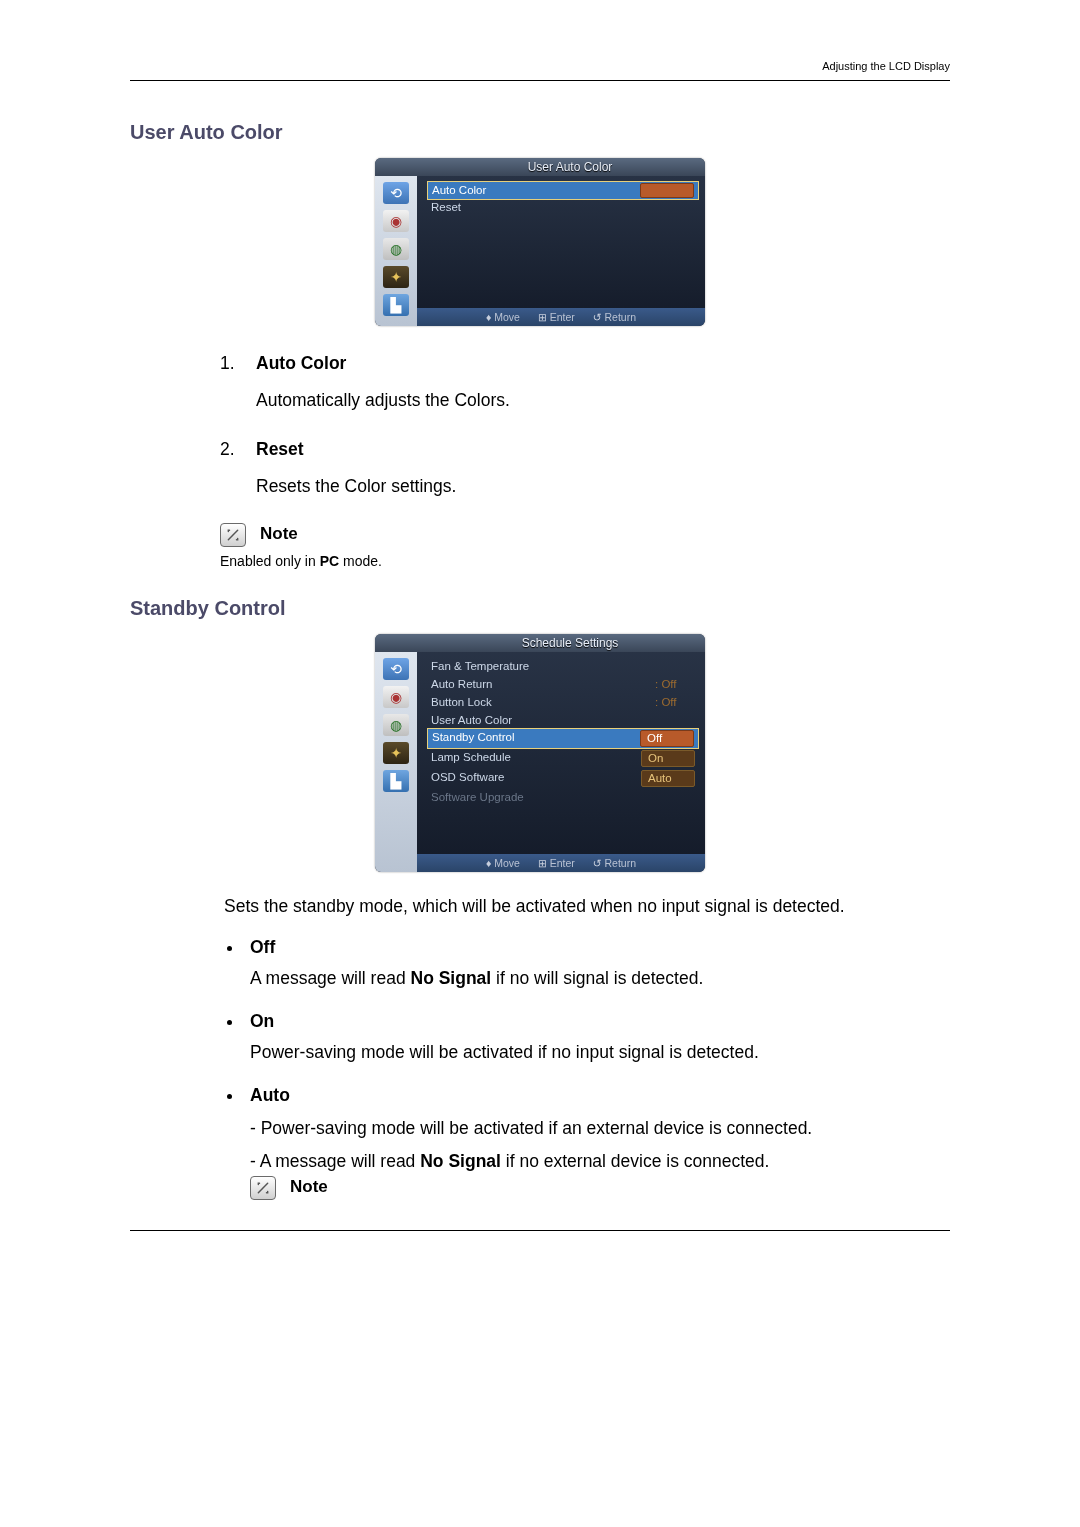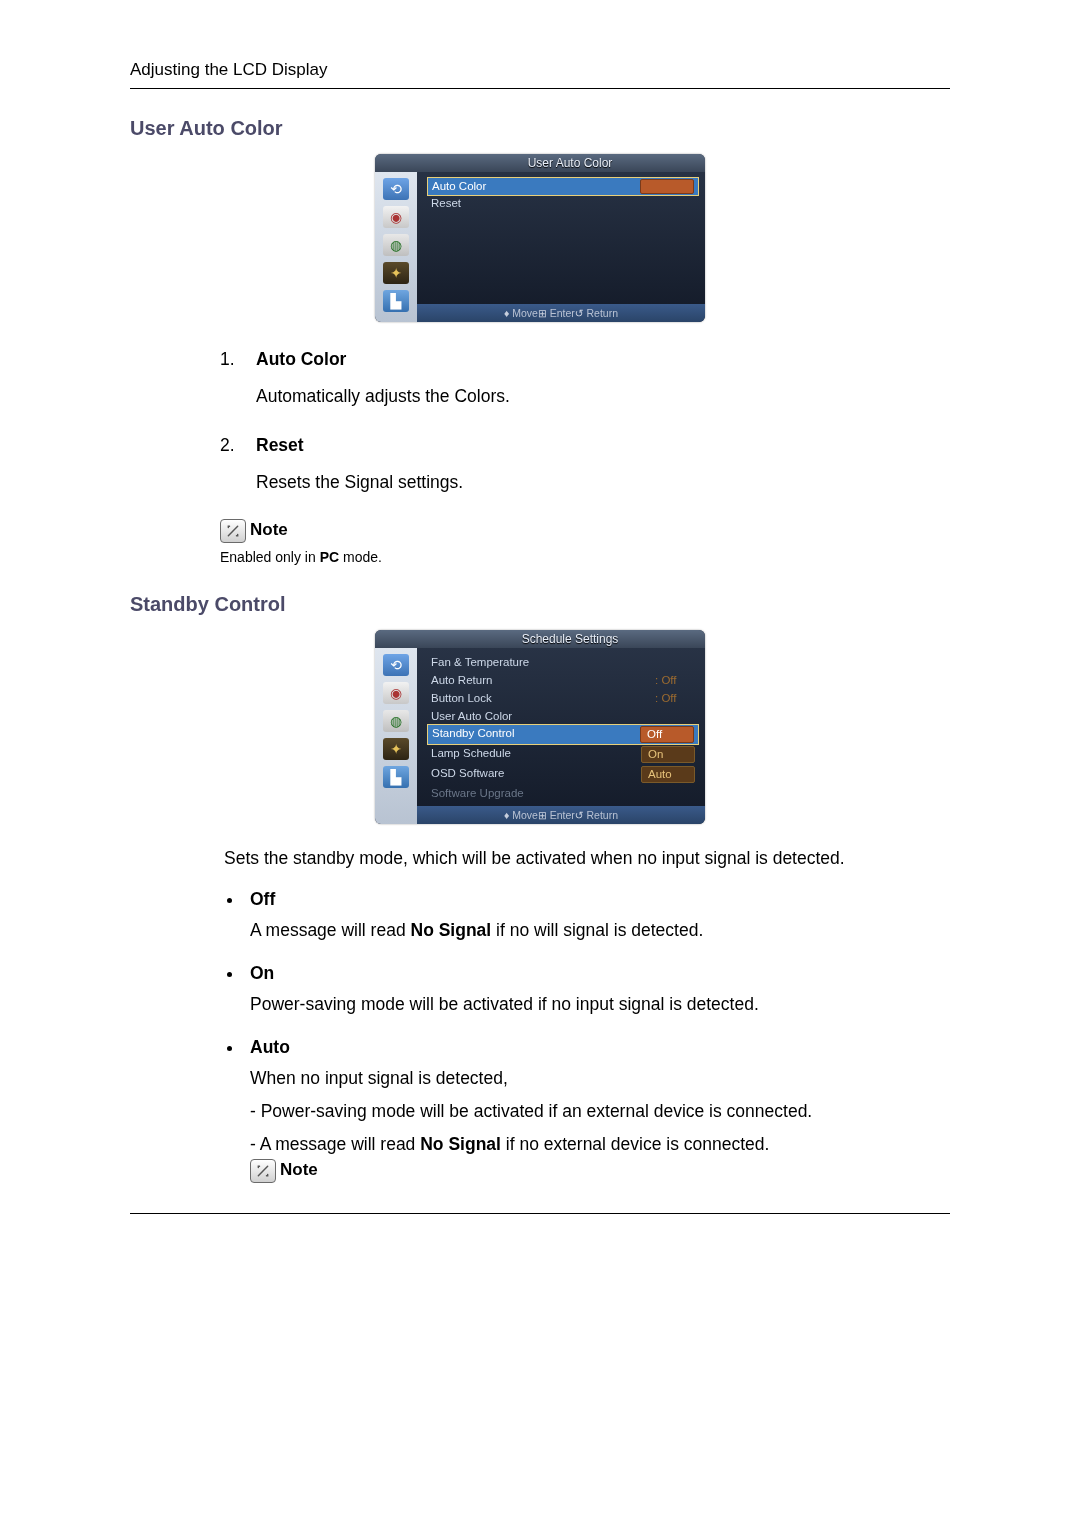--- a/index.html
+++ b/index.html
@@ -7,25 +7,25 @@
     padding: 0;
     background: #fff;
     font-family: Arial, Helvetica, sans-serif;
     color: #000;
     width: 1080px;
   }
   .page {
     padding: 60px 130px 60px 130px;
   }
   .header-line {
-    text-align: left;
-    font-size: 17px;
+    text-align: right;
+    font-size: 11px;
     padding-bottom: 8px;
     border-bottom: 1.5px solid #000;
-    margin-bottom: 28px;
+    margin-bottom: 40px;
   }
   h2.section {
     font-size: 20px;
     font-weight: bold;
     color: #4b4a68;
     margin: 8px 0 14px 0;
   }
   .osd-wrap {
     display: flex;
     justify-content: center;
@@ -116,21 +116,22 @@
     color: #e6c27a;
   }
   .osd-row.dim { color: #6a7688; }
   .osd-nav {
     font-size: 10.5px;
     color: #d8dde8;
     background: linear-gradient(#3a5a8a,#2a4468);
     padding: 3px 8px;
     display:flex;
     justify-content:center;
-    gap: 0;
+    gap: 18px;
+    margin-top: 44px;
   }
   .osd-nav span { opacity: 0.9; }
 
   .content {
     margin-left: 90px;
     font-size: 17.5px;
     line-height: 1.55;
   }
   ol.num {
     counter-reset: item;
@@ -148,21 +149,21 @@
     content: counter(item) ".";
     position: absolute;
     left: 0;
     top: 0;
   }
   ol.num > li > .item-title { font-weight: bold; margin-bottom: 10px; }
   .para { margin-left: 90px; font-size: 14px; }
   .note-row {
     display:flex;
     align-items:center;
-    gap:4px;
+    gap:14px;
     margin: 4px 0 6px 90px;
   }
   .note-row.inner { margin-left: 0; }
   .note-icon {
     width: 24px;
     height: 22px;
     border: 1.5px solid #6a6a6a;
     border-radius: 4px;
     background: linear-gradient(#fff,#d0d0d0);
     display:flex;
@@ -237,21 +238,21 @@
   </div>
 
   <div class="content">
     <ol class="num">
       <li>
         <div class="item-title">Auto Color</div>
         <div>Automatically adjusts the Colors.</div>
       </li>
       <li>
         <div class="item-title">Reset</div>
-        <div>Resets the Signal settings.</div>
+        <div>Resets the Color settings.</div>
       </li>
     </ol>
   </div>
 
   <div class="note-row">
     <div class="note-icon">
       <svg viewBox="0 0 24 24">
           <path d="M4 20 L20 4 M6 4 L4 4 L4 6 M18 20 L20 20 L20 18" stroke="#555" stroke-width="2.5" fill="none" stroke-linecap="round"></path>
         </svg>
     </div>
@@ -327,21 +328,20 @@
       <div>
         <span>A message will read </span><b>No Signal</b><span> if no will signal is detected.</span>
       </div>
     </li>
     <li>
       <div class="item-title">On</div>
       <div>Power-saving mode will be activated if no input signal is detected.</div>
     </li>
     <li>
       <div class="item-title">Auto</div>
-      <div>When no input signal is detected,</div>
       <div class="subline">- Power-saving mode will be activated if an external device is connected.</div>
       <div class="subline">
         <span>- A message will read </span><b>No Signal</b><span> if no external device is connected.</span>
       </div>
       <div class="note-row inner" style="margin-top:4px">
         <div class="note-icon">
           <svg viewBox="0 0 24 24">
               <path d="M4 20 L20 4 M6 4 L4 4 L4 6 M18 20 L20 20 L20 18" stroke="#555" stroke-width="2.5" fill="none" stroke-linecap="round"></path>
             </svg>
         </div>

